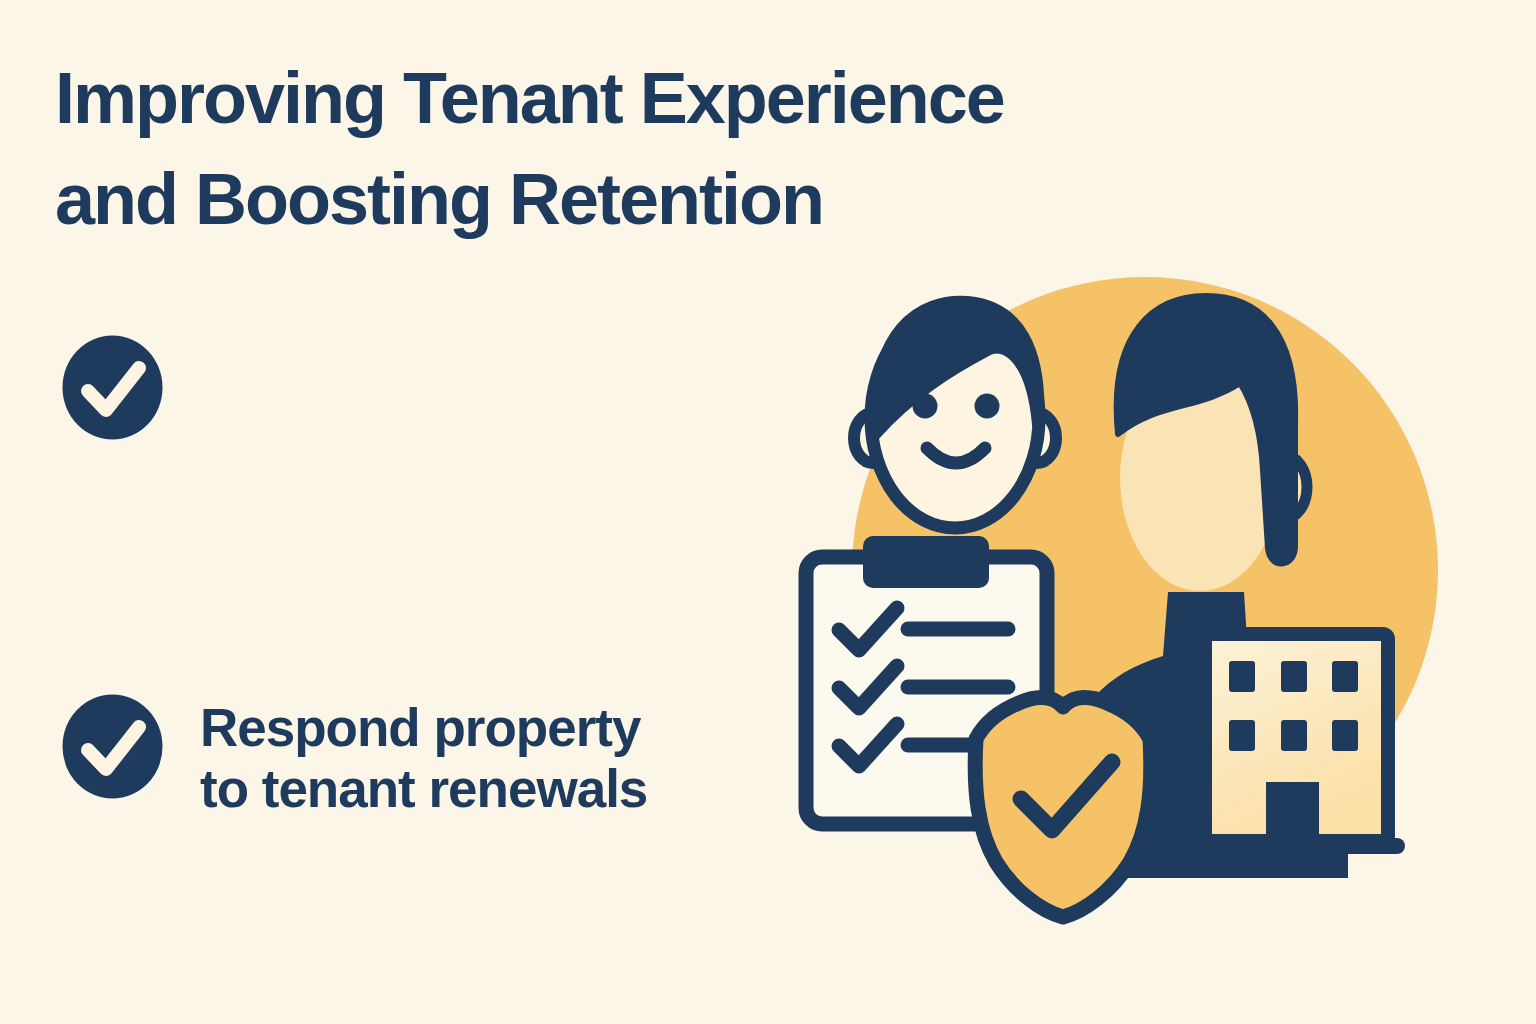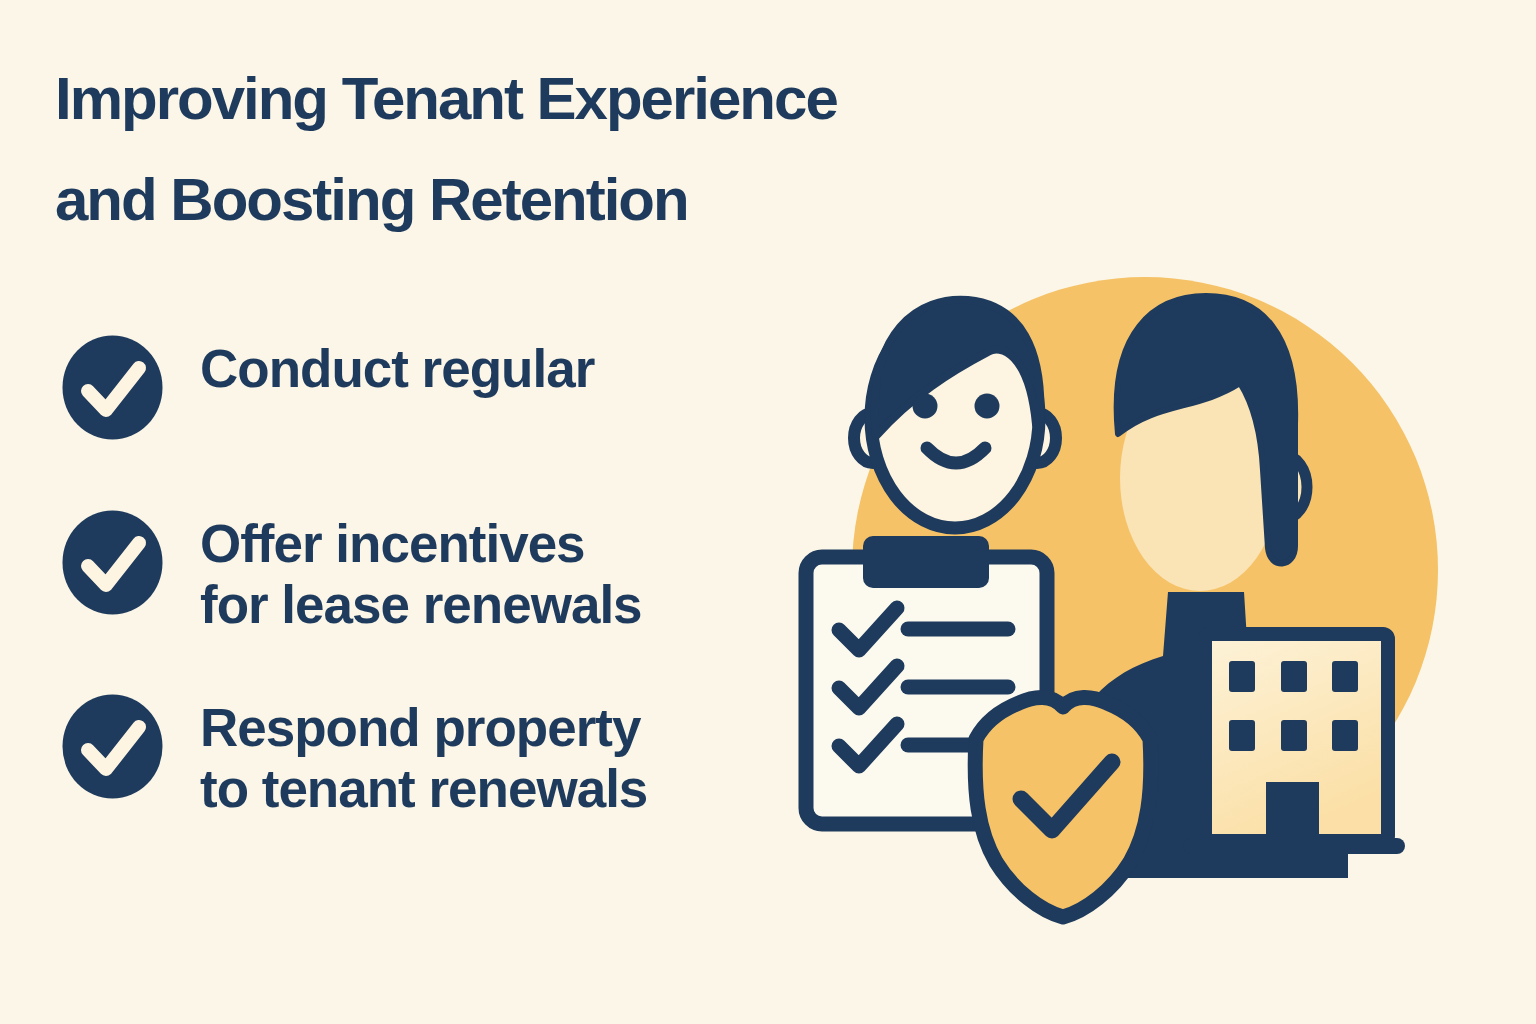--- a/index.html
+++ b/index.html
@@ -22,21 +22,21 @@
     position:absolute;inset:0;
     width:1536px;height:1024px;
     background:var(--cream-bg);
   }
   .title{
     position:absolute;
     left:55px;top:48px;
     width:1250px;
     color:var(--navy);
     font-weight:700;
-    font-size:60px;
+    font-size:72px;
     line-height:101px;
     letter-spacing:-2px;
   }
   .title span{display:block;}
   .check-row{
     position:absolute;
     left:62px;
     display:flex;
     align-items:flex-start;
     gap:37px;
@@ -72,34 +72,23 @@
     <span>Improving Tenant Experience</span>
     <span>and Boosting Retention</span>
   </h1>
 
   <div class="check-row r1">
     <svg class="check-circle" viewBox="0 0 101 105">
       <ellipse cx="50.5" cy="52.5" rx="50" ry="52" fill="#1e3a5c"></ellipse>
       <path d="M26 56 L44 75 L77 33" fill="none" stroke="#fdf4e1" stroke-width="14" stroke-linecap="round" stroke-linejoin="round"></path>
     </svg>
     <div class="check-text">
-      <span>Conduct regular</span>
     </div>
   </div>
 
-  <div class="check-row r2">
-    <svg class="check-circle" viewBox="0 0 101 105">
-      <ellipse cx="50.5" cy="52.5" rx="50" ry="52" fill="#1e3a5c"></ellipse>
-      <path d="M26 56 L44 75 L77 33" fill="none" stroke="#fdf4e1" stroke-width="14" stroke-linecap="round" stroke-linejoin="round"></path>
-    </svg>
-    <div class="check-text">
-      <span>Offer incentives</span>
-      <span>for lease renewals</span>
-    </div>
-  </div>
 
   <div class="check-row r3">
     <svg class="check-circle" viewBox="0 0 101 105">
       <ellipse cx="50.5" cy="52.5" rx="50" ry="52" fill="#1e3a5c"></ellipse>
       <path d="M26 56 L44 75 L77 33" fill="none" stroke="#fdf4e1" stroke-width="14" stroke-linecap="round" stroke-linejoin="round"></path>
     </svg>
     <div class="check-text">
       <span>Respond property</span>
       <span>to tenant renewals</span>
     </div>

